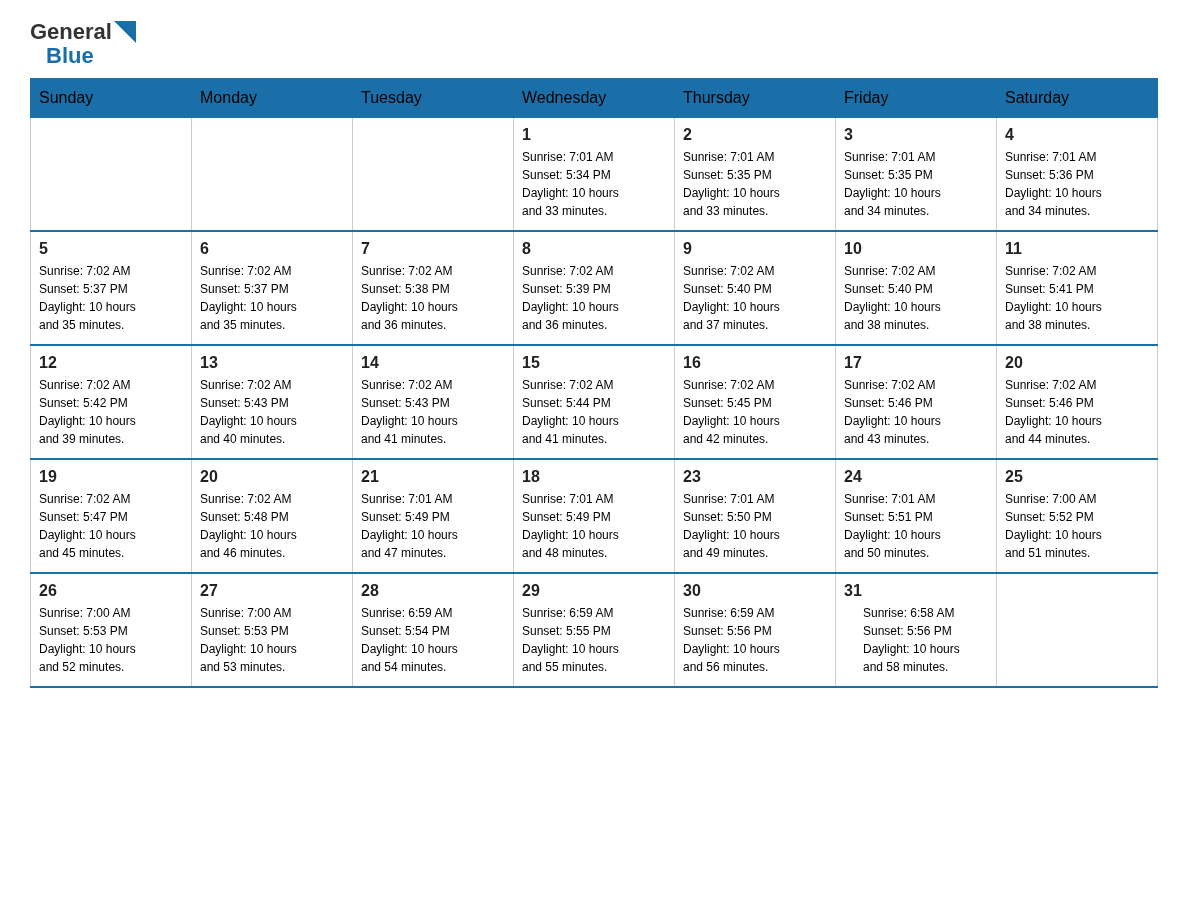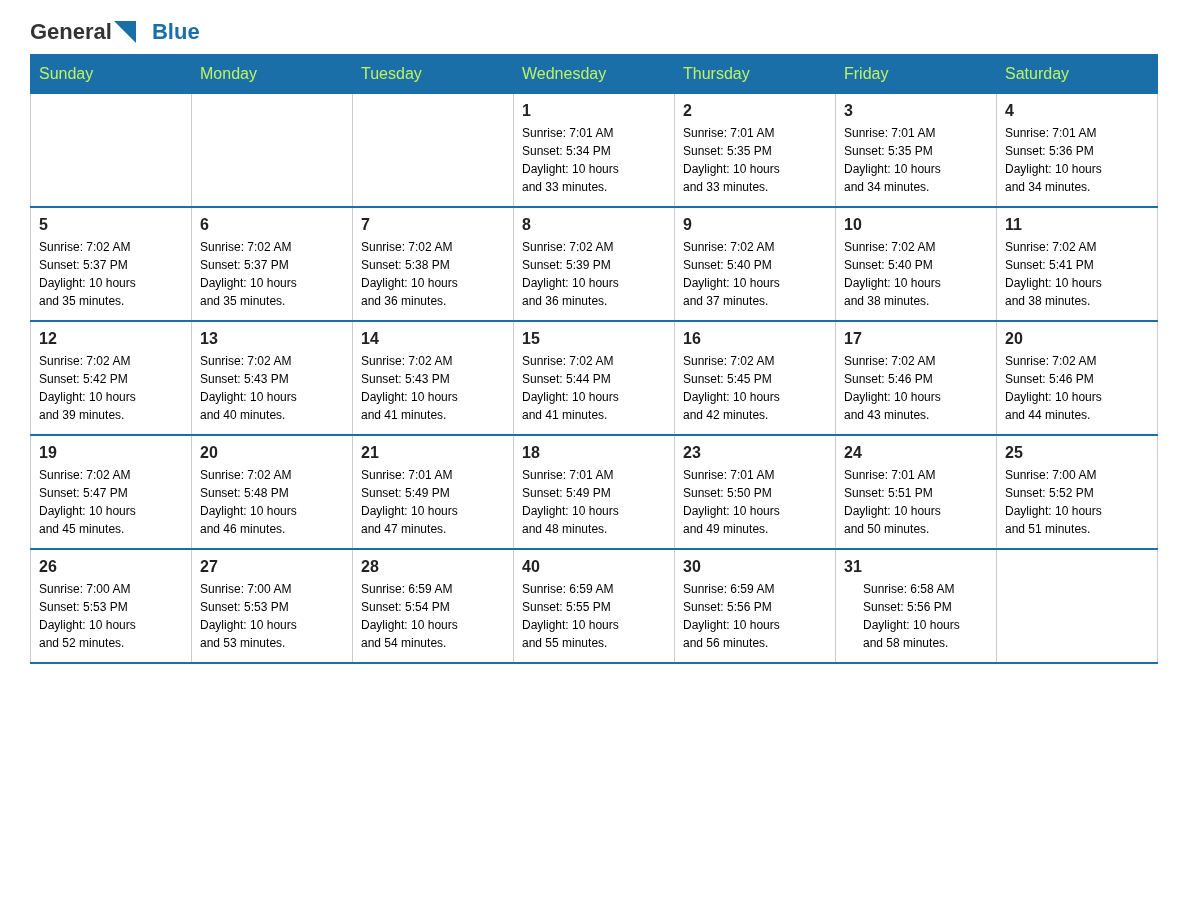--- a/index.html
+++ b/index.html
@@ -37,21 +37,21 @@
       color: #333;
       margin-top: 4px;
     }
     .calendar {
       width: 100%;
       border-collapse: collapse;
       margin-top: 10px;
     }
     .calendar thead tr {
       background-color: #1a6fa8;
-      color: #bef264;
+      color: #000000;
     }
     .calendar thead th {
       padding: 10px 8px;
       text-align: left;
       font-size: 16px;
       font-weight: normal;
       border: 1px solid #1a6fa8;
       width: calc(100% / 7);
     }
     .calendar tbody tr {
@@ -80,21 +80,21 @@
     }
     .empty-cell {
       background: #fff;
     }
   </style>
 </head>
 <body>
 
 <div class="header">
   <div class="logo">
-    <div style="display:flex;flex-direction:row;line-height:1.1;">
+    <div style="display:flex;flex-direction:column;line-height:1.1;">
       <div style="display:flex;align-items:center;">
         <span style="font-size:22px;font-weight:bold;color:#333;">General</span>
         <svg width="22" height="22" viewBox="0 0 22 22" style="margin-left:2px;">
           <polygon points="0,0 22,0 22,22" fill="#1a6fa8"></polygon>
         </svg>
       </div>
       <span style="font-size:22px;font-weight:bold;color:#1a6fa8;margin-left:16px;">Blue</span>
     </div>
   </div>
   <div class="title-section">
@@ -318,21 +318,21 @@
 and 53 minutes.</div>
         </td>
         <td>
           <span class="day-number">28</span>
           <div class="day-info" style="white-space: pre-line;">Sunrise: 6:59 AM
 Sunset: 5:54 PM
 Daylight: 10 hours
 and 54 minutes.</div>
         </td>
         <td>
-          <span class="day-number">40</span>
+          <span class="day-number">29</span>
           <div class="day-info" style="white-space: pre-line;">Sunrise: 6:59 AM
 Sunset: 5:55 PM
 Daylight: 10 hours
 and 55 minutes.</div>
         </td>
         <td>
           <span class="day-number">30</span>
           <div class="day-info" style="white-space: pre-line;">Sunrise: 6:59 AM
 Sunset: 5:56 PM
 Daylight: 10 hours

